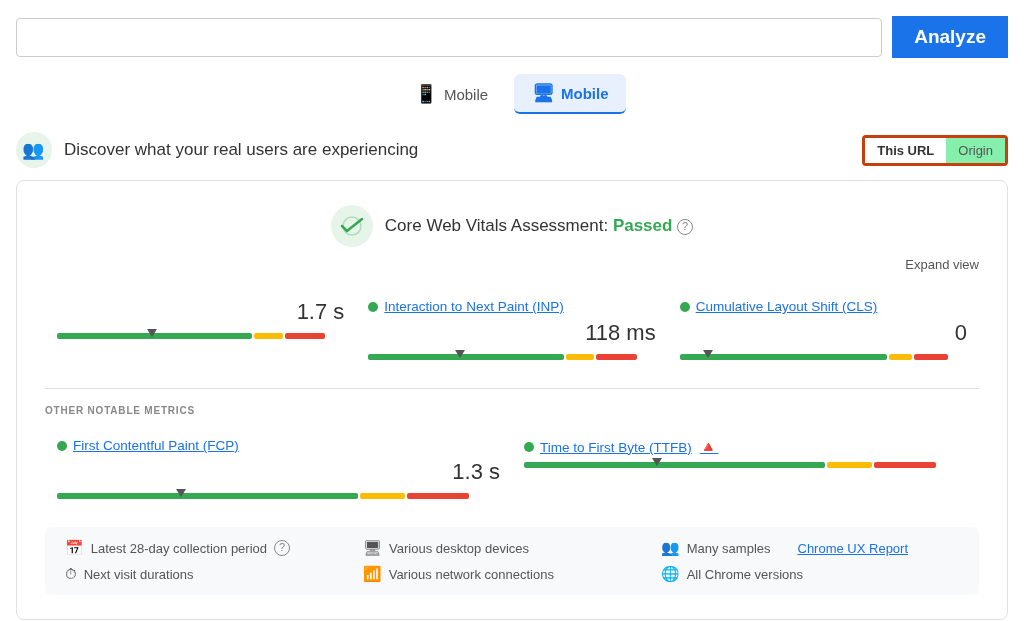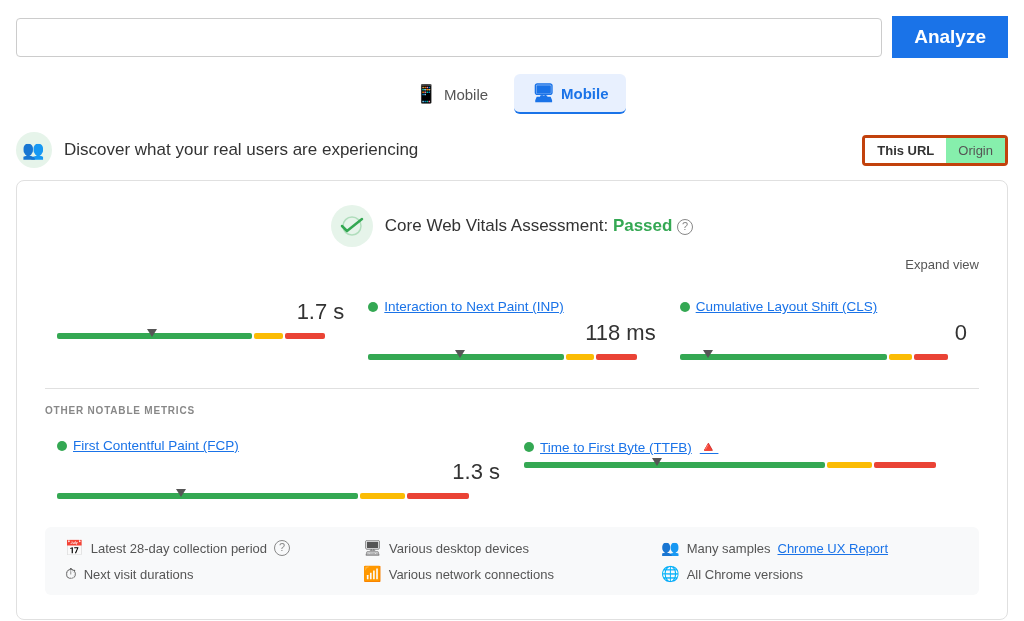--- a/index.html
+++ b/index.html
@@ -274,20 +274,21 @@
       gap: 7px;
     }
     .footer-icon {
       font-size: 15px;
       color: #555;
     }
     .footer-link {
       color: #1a73e8;
       text-decoration: underline;
       cursor: pointer;
+      margin-left: 20px;
     }
 
     .metric-experimental {
       font-size: 15px;
       color: #1a73e8;
       vertical-align: middle;
       margin-left: 2px;
     }
   </style>
 </head>

